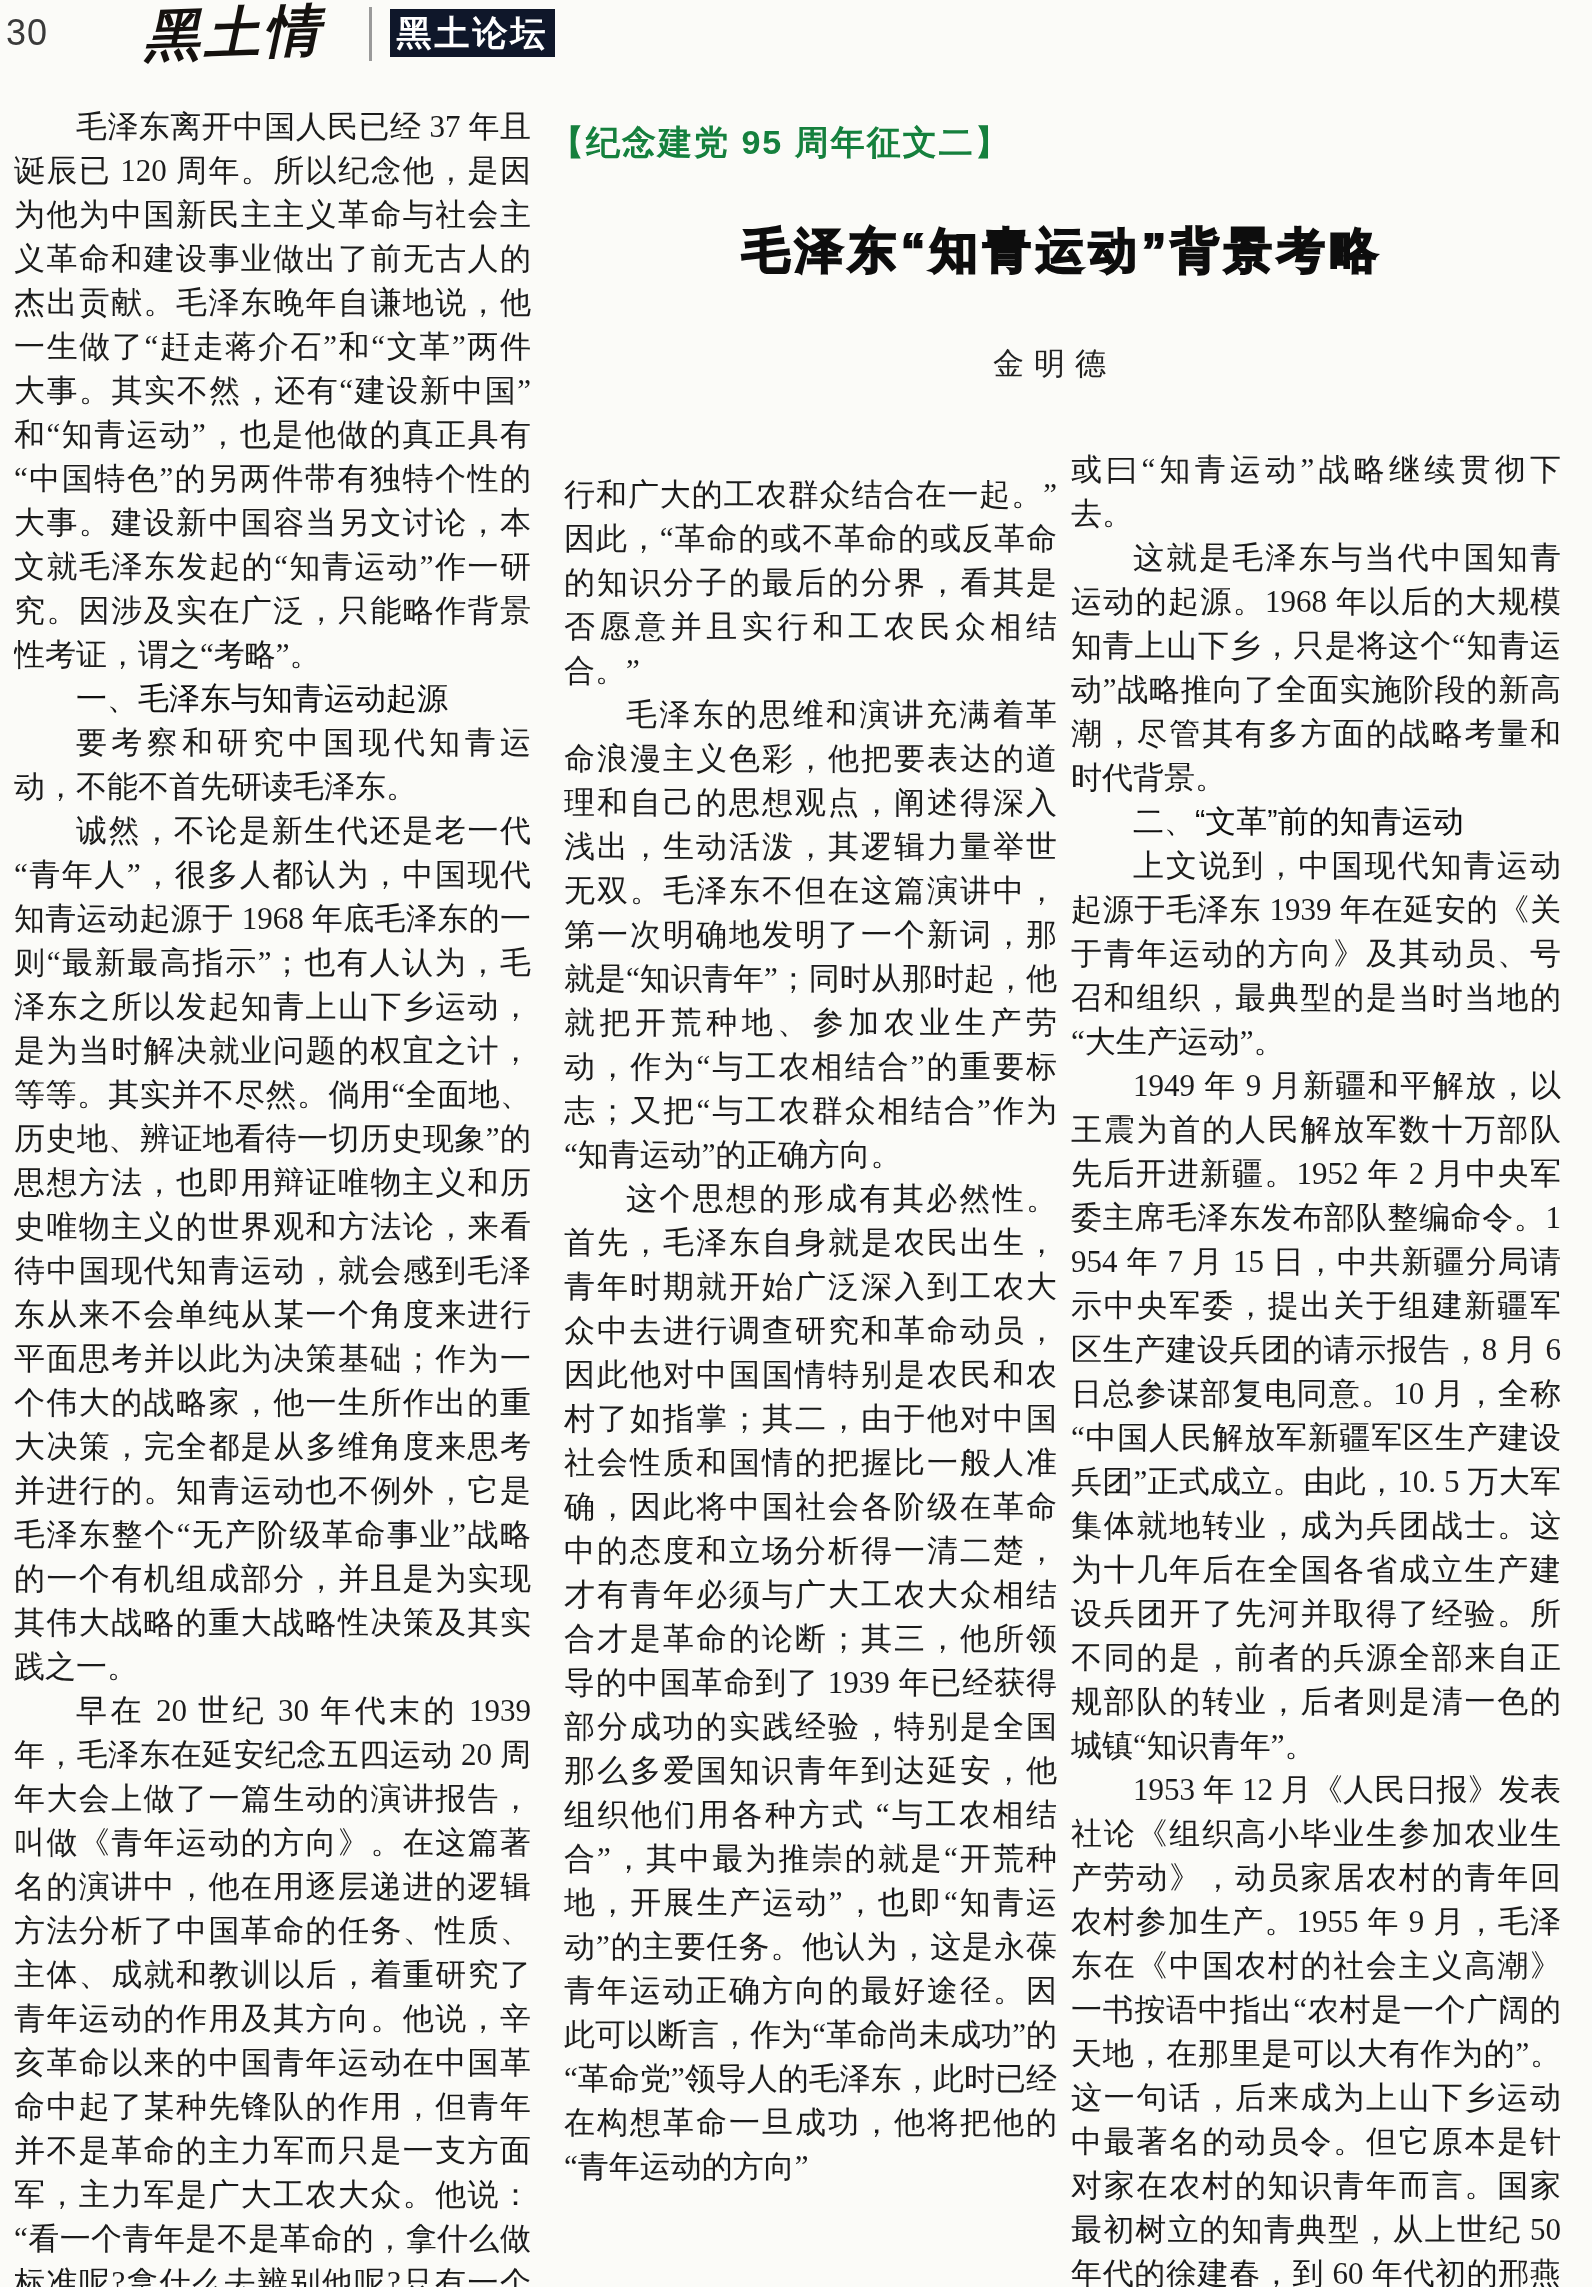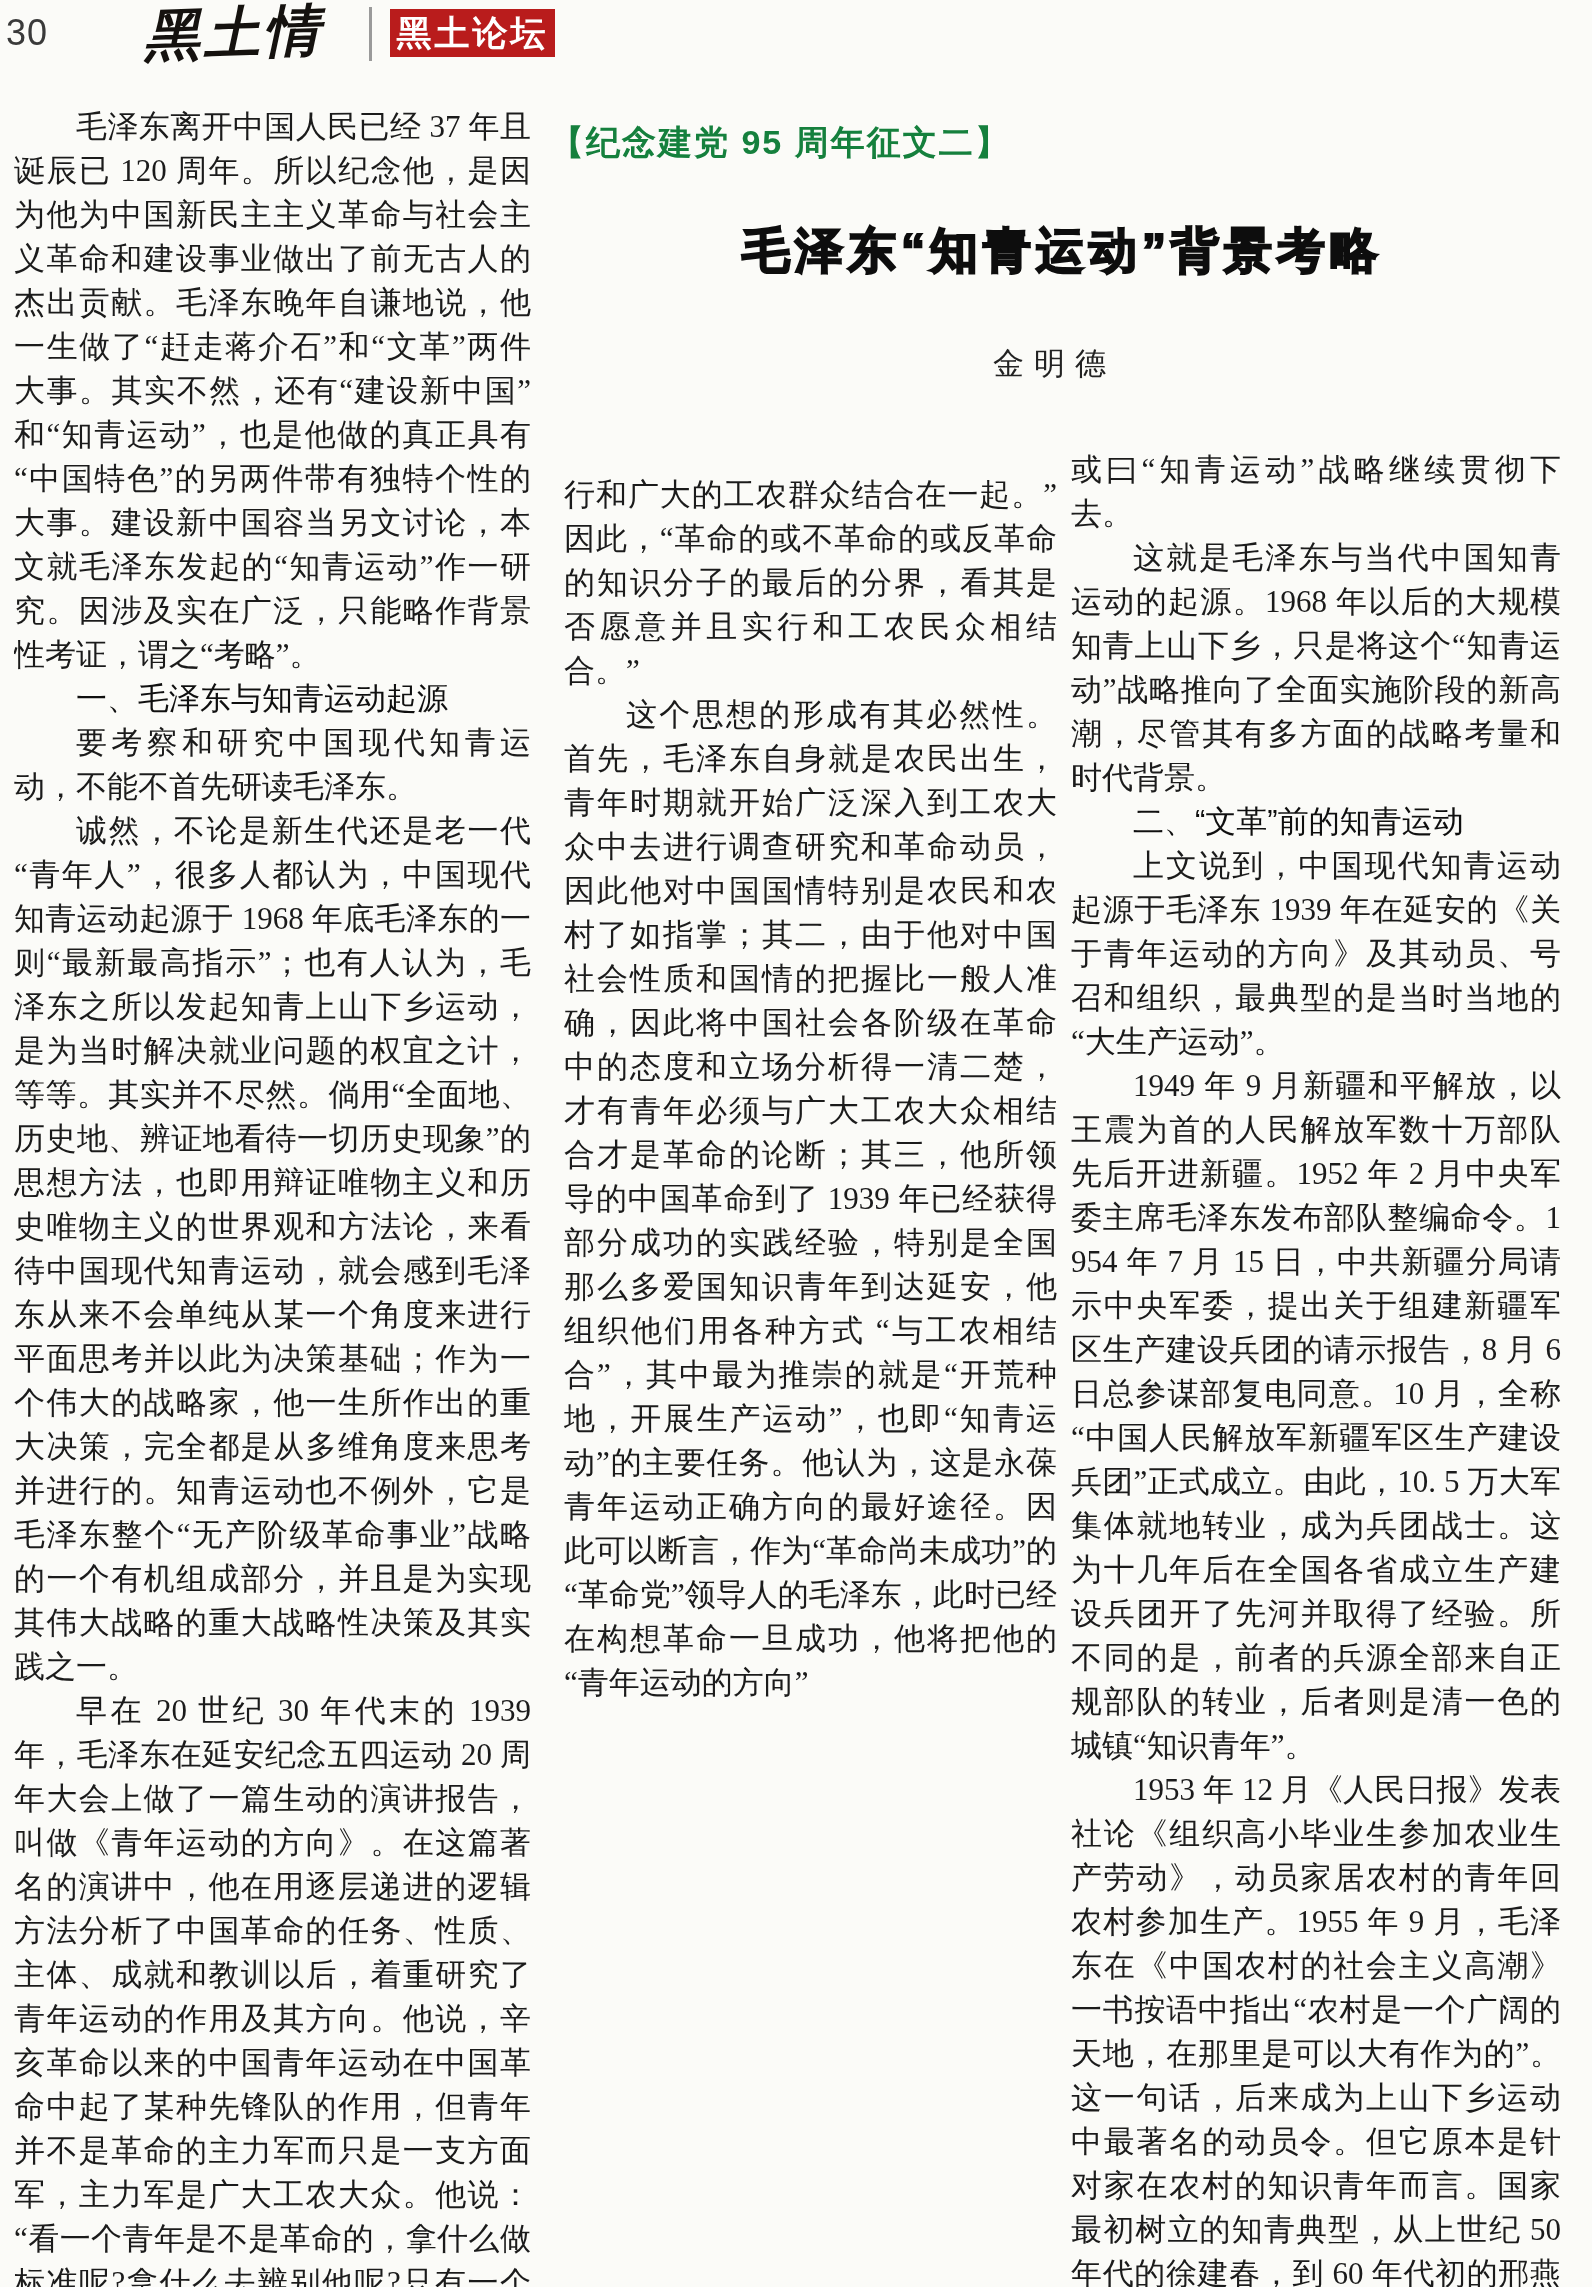--- a/index.html
+++ b/index.html
@@ -22,21 +22,21 @@
     font-family:"DejaVu Serif",serif; font-weight:bold; font-style:italic;
     font-size:56px; line-height:68px; text-align:center; letter-spacing:4px;
     color:#15120f; transform:rotate(-2deg);
   }
   .header-divider {
     position:absolute; left:369px; top:7px; width:3px; height:54px;
     background:#9a9a9a;
   }
   .forum-badge {
     position:absolute; left:390px; top:9px; width:165px; height:48px;
-    background:#b91c1c; color:#ffffff;
+    background:#0f172a; color:#ffffff;
     font-family:"Liberation Sans","DejaVu Sans",sans-serif; font-weight:bold;
     font-size:35px; line-height:48px; text-align:center; letter-spacing:3px;
   }
 
   
   .title-block { position:absolute; left:550px; top:60px; width:1009px; height:390px; }
   .tag {
     position:absolute; left:0; top:60px;
     font-family:"Liberation Sans","DejaVu Sans",sans-serif; font-weight:bold;
     font-size:34px; color:#15803d; letter-spacing:2px;
@@ -89,20 +89,21 @@
   <section class="col col-left">
     <p class="para">毛泽东离开中国人民已经 37 年且诞辰已 120 周年。所以纪念他，是因为他为中国新民主主义革命与社会主义革命和建设事业做出了前无古人的杰出贡献。毛泽东晚年自谦地说，他一生做了“赶走蒋介石”和“文革”两件大事。其实不然，还有“建设新中国”和“知青运动”，也是他做的真正具有“中国特色”的另两件带有独特个性的大事。建设新中国容当另文讨论，本文就毛泽东发起的“知青运动”作一研究。因涉及实在广泛，只能略作背景性考证，谓之“考略”。</p>
     <h3 class="sec-h">一、毛泽东与知青运动起源</h3>
     <p class="para">要考察和研究中国现代知青运动，不能不首先研读毛泽东。</p>
     <p class="para">诚然，不论是新生代还是老一代“青年人”，很多人都认为，中国现代知青运动起源于 1968 年底毛泽东的一则“最新最高指示”；也有人认为，毛泽东之所以发起知青上山下乡运动，是为当时解决就业问题的权宜之计，等等。其实并不尽然。倘用“全面地、历史地、辨证地看待一切历史现象”的思想方法，也即用辩证唯物主义和历史唯物主义的世界观和方法论，来看待中国现代知青运动，就会感到毛泽东从来不会单纯从某一个角度来进行平面思考并以此为决策基础；作为一个伟大的战略家，他一生所作出的重大决策，完全都是从多维角度来思考并进行的。知青运动也不例外，它是毛泽东整个“无产阶级革命事业”战略的一个有机组成部分，并且是为实现其伟大战略的重大战略性决策及其实践之一。</p>
     <p class="para">早在 20 世纪 30 年代末的 1939 年，毛泽东在延安纪念五四运动 20 周年大会上做了一篇生动的演讲报告，叫做《青年运动的方向》。在这篇著名的演讲中，他在用逐层递进的逻辑方法分析了中国革命的任务、性质、主体、成就和教训以后，着重研究了青年运动的作用及其方向。他说，辛亥革命以来的中国青年运动在中国革命中起了某种先锋队的作用，但青年并不是革命的主力军而只是一支方面军，主力军是广大工农大众。他说：“看一个青年是不是革命的，拿什么做标准呢?拿什么去辨别他呢?只有一个标准，这就是看他愿意不愿意、并且实行不实</p>
   </section>
 
   <section class="col col-mid">
     <p class="para cont">行和广大的工农群众结合在一起。”因此，“革命的或不革命的或反革命的知识分子的最后的分界，看其是否愿意并且实行和工农民众相结合。”</p>
+    <p class="para">毛泽东的思维和演讲充满着革命浪漫主义色彩，他把要表达的道理和自己的思想观点，阐述得深入浅出，生动活泼，其逻辑力量举世无双。毛泽东不但在这篇演讲中，第一次明确地发明了一个新词，那就是“知识青年”；同时从那时起，他就把开荒种地、参加农业生产劳动，作为“与工农相结合”的重要标志；又把“与工农群众相结合”作为“知青运动”的正确方向。</p>
     <p class="para">这个思想的形成有其必然性。首先，毛泽东自身就是农民出生，青年时期就开始广泛深入到工农大众中去进行调查研究和革命动员，因此他对中国国情特别是农民和农村了如指掌；其二，由于他对中国社会性质和国情的把握比一般人准确，因此将中国社会各阶级在革命中的态度和立场分析得一清二楚，才有青年必须与广大工农大众相结合才是革命的论断；其三，他所领导的中国革命到了 1939 年已经获得部分成功的实践经验，特别是全国那么多爱国知识青年到达延安，他组织他们用各种方式 “与工农相结合”，其中最为推崇的就是“开荒种地，开展生产运动”，也即“知青运动”的主要任务。他认为，这是永葆青年运动正确方向的最好途径。因此可以断言，作为“革命尚未成功”的“革命党”领导人的毛泽东，此时已经在构想革命一旦成功，他将把他的“青年运动的方向”</p>
   </section>
 
   <section class="col col-right">
     <p class="para cont">或曰“知青运动”战略继续贯彻下去。</p>
     <p class="para">这就是毛泽东与当代中国知青运动的起源。1968 年以后的大规模知青上山下乡，只是将这个“知青运动”战略推向了全面实施阶段的新高潮，尽管其有多方面的战略考量和时代背景。</p>
     <h3 class="sec-h">二、“文革”前的知青运动</h3>
     <p class="para">上文说到，中国现代知青运动起源于毛泽东 1939 年在延安的《关于青年运动的方向》及其动员、号召和组织，最典型的是当时当地的“大生产运动”。</p>
     <p class="para">1949 年 9 月新疆和平解放，以王震为首的人民解放军数十万部队先后开进新疆。1952 年 2 月中央军委主席毛泽东发布部队整编命令。1954 年 7 月 15 日，中共新疆分局请示中央军委，提出关于组建新疆军区生产建设兵团的请示报告，8 月 6 日总参谋部复电同意。10 月，全称“中国人民解放军新疆军区生产建设兵团”正式成立。由此，10. 5 万大军集体就地转业，成为兵团战士。这为十几年后在全国各省成立生产建设兵团开了先河并取得了经验。所不同的是，前者的兵源全部来自正规部队的转业，后者则是清一色的城镇“知识青年”。</p>
     <p class="para">1953 年 12 月《人民日报》发表社论《组织高小毕业生参加农业生产劳动》，动员家居农村的青年回农村参加生产。1955 年 9 月，毛泽东在《中国农村的社会主义高潮》一书按语中指出“农村是一个广阔的天地，在那里是可以大有作为的”。这一句话，后来成为上山下乡运动中最著名的动员令。但它原本是针对家在农村的知识青年而言。国家最初树立的知青典型，从上世纪 50 年代的徐建春，到 60 年代初的邢燕子、吕玉兰、董加耕，无一例外都是回乡知识青年。这是因为，当时中国农村的青年受教育的机会有了明显提高，但由于工业化道路刚刚起步，中国</p>

